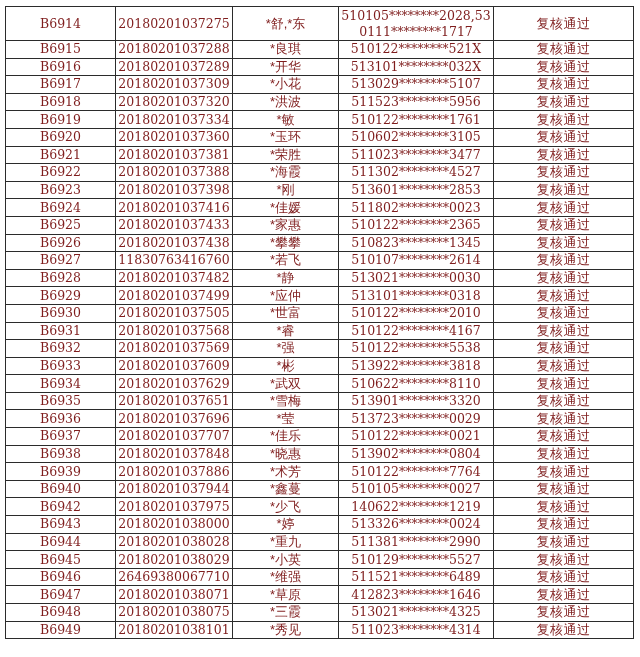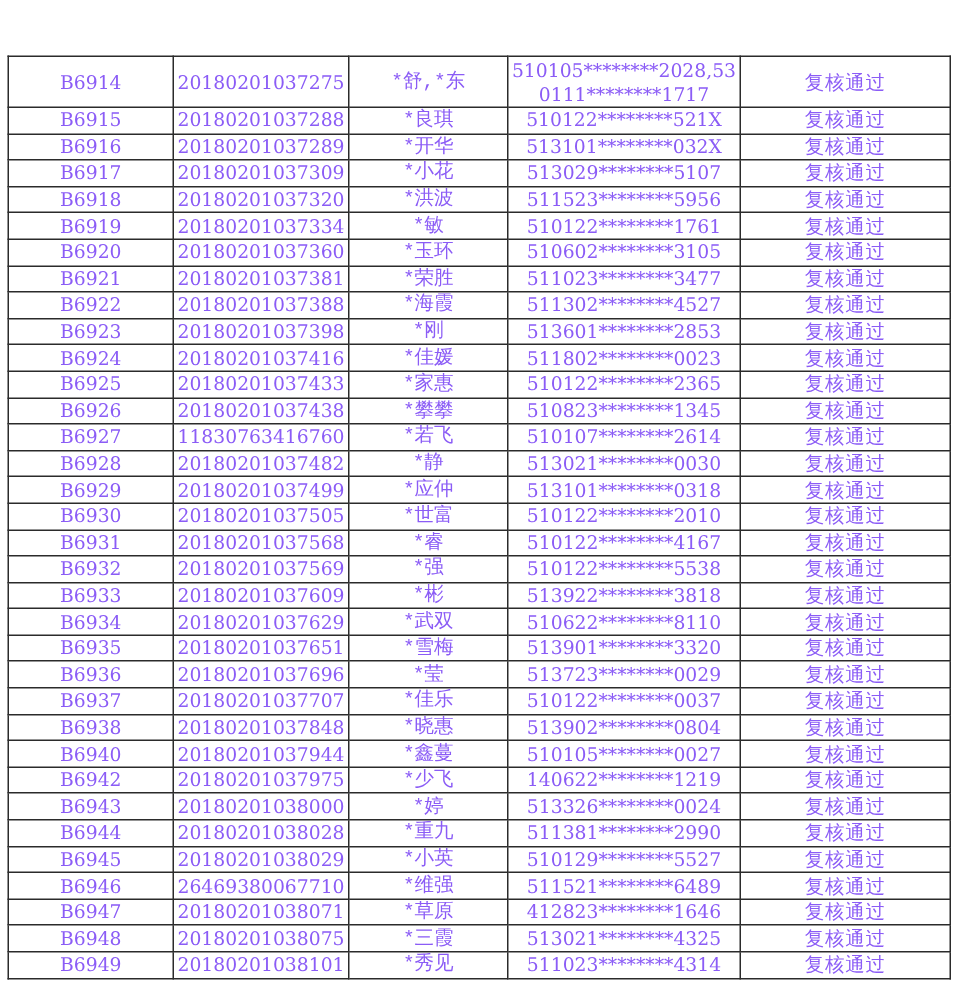--- a/index.html
+++ b/index.html
@@ -6,37 +6,36 @@
   body { width: 640px; height: 657px; overflow: hidden; position: relative; }
   .sheet {
     position: absolute; left: 5px; top: 6px;
     width: 628px;
   }
   table {
     border-collapse: collapse;
     width: 628px;
     table-layout: fixed;
     font-family: "DejaVu Serif", "Liberation Serif", serif;
-    color: #8b5cf6;
-    margin-top: 31px;
+    color: #7f1d1d;
   }
   td {
     border: 1px solid #2b2b2b;
     text-align: center;
     vertical-align: middle;
     padding: 0;
     font-size: 12.5px;
     height: 16.6px;
     line-height: 16px;
     white-space: nowrap;
     overflow: hidden;
   }
   td.first { height: 33px; }
   td.idwrap { white-space: normal; line-height: 16px; word-break: break-all; padding: 0 2px; }
-  td.name { font-family: Liberation Mono, monospace; font-size: 13px; }
+  td.name { font-family: Liberation Sans, sans-serif; font-size: 13px; }
   td.status { font-family: Liberation Sans, sans-serif; font-size: 13px; letter-spacing: 0.5px; }
   col.c1 { width: 110px; }
   col.c2 { width: 117px; }
   col.c3 { width: 106px; }
   col.c4 { width: 155px; }
   col.c5 { width: 140px; }
 </style>
 </head>
 <body>
 
@@ -208,28 +207,35 @@
           <td>B6936</td>
           <td>20180201037696</td>
           <td class="name">*莹</td>
           <td>513723********0029</td>
           <td class="status">复核通过</td>
         </tr>
         <tr>
           <td>B6937</td>
           <td>20180201037707</td>
           <td class="name">*佳乐</td>
-          <td>510122********0037</td>
+          <td>510122********0021</td>
           <td class="status">复核通过</td>
         </tr>
         <tr>
           <td>B6938</td>
           <td>20180201037848</td>
           <td class="name">*晓惠</td>
           <td>513902********0804</td>
+          <td class="status">复核通过</td>
+        </tr>
+        <tr>
+          <td>B6939</td>
+          <td>20180201037886</td>
+          <td class="name">*术芳</td>
+          <td>510122********7764</td>
           <td class="status">复核通过</td>
         </tr>
         <tr>
           <td>B6940</td>
           <td>20180201037944</td>
           <td class="name">*鑫蔓</td>
           <td>510105********0027</td>
           <td class="status">复核通过</td>
         </tr>
         <tr>

